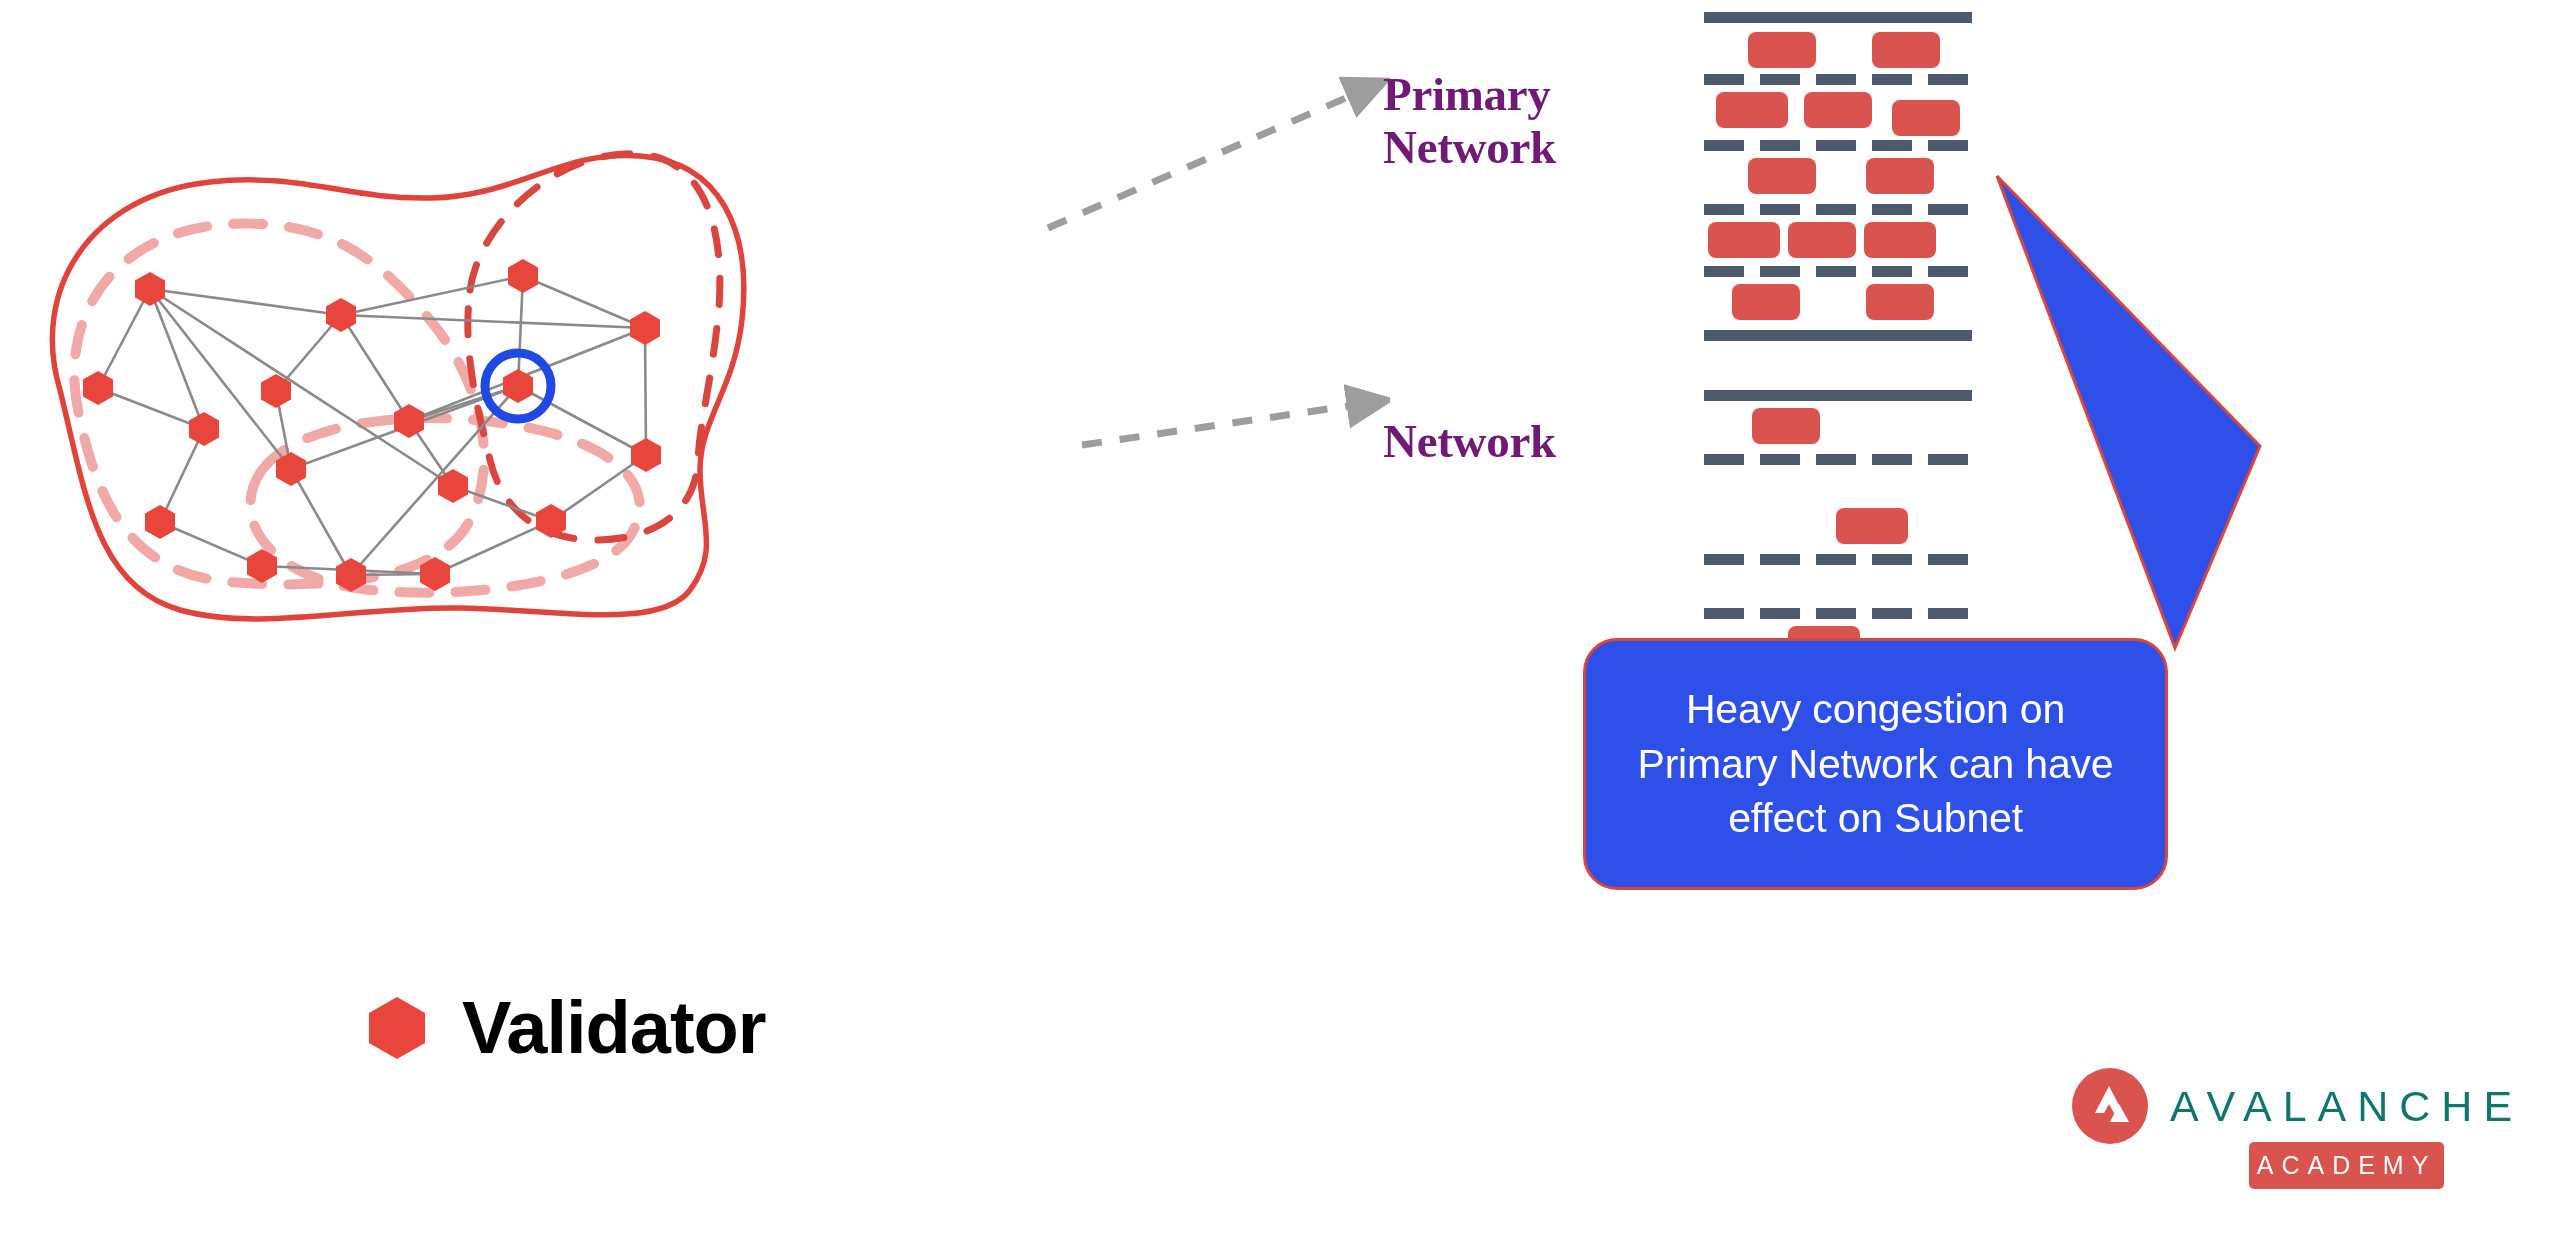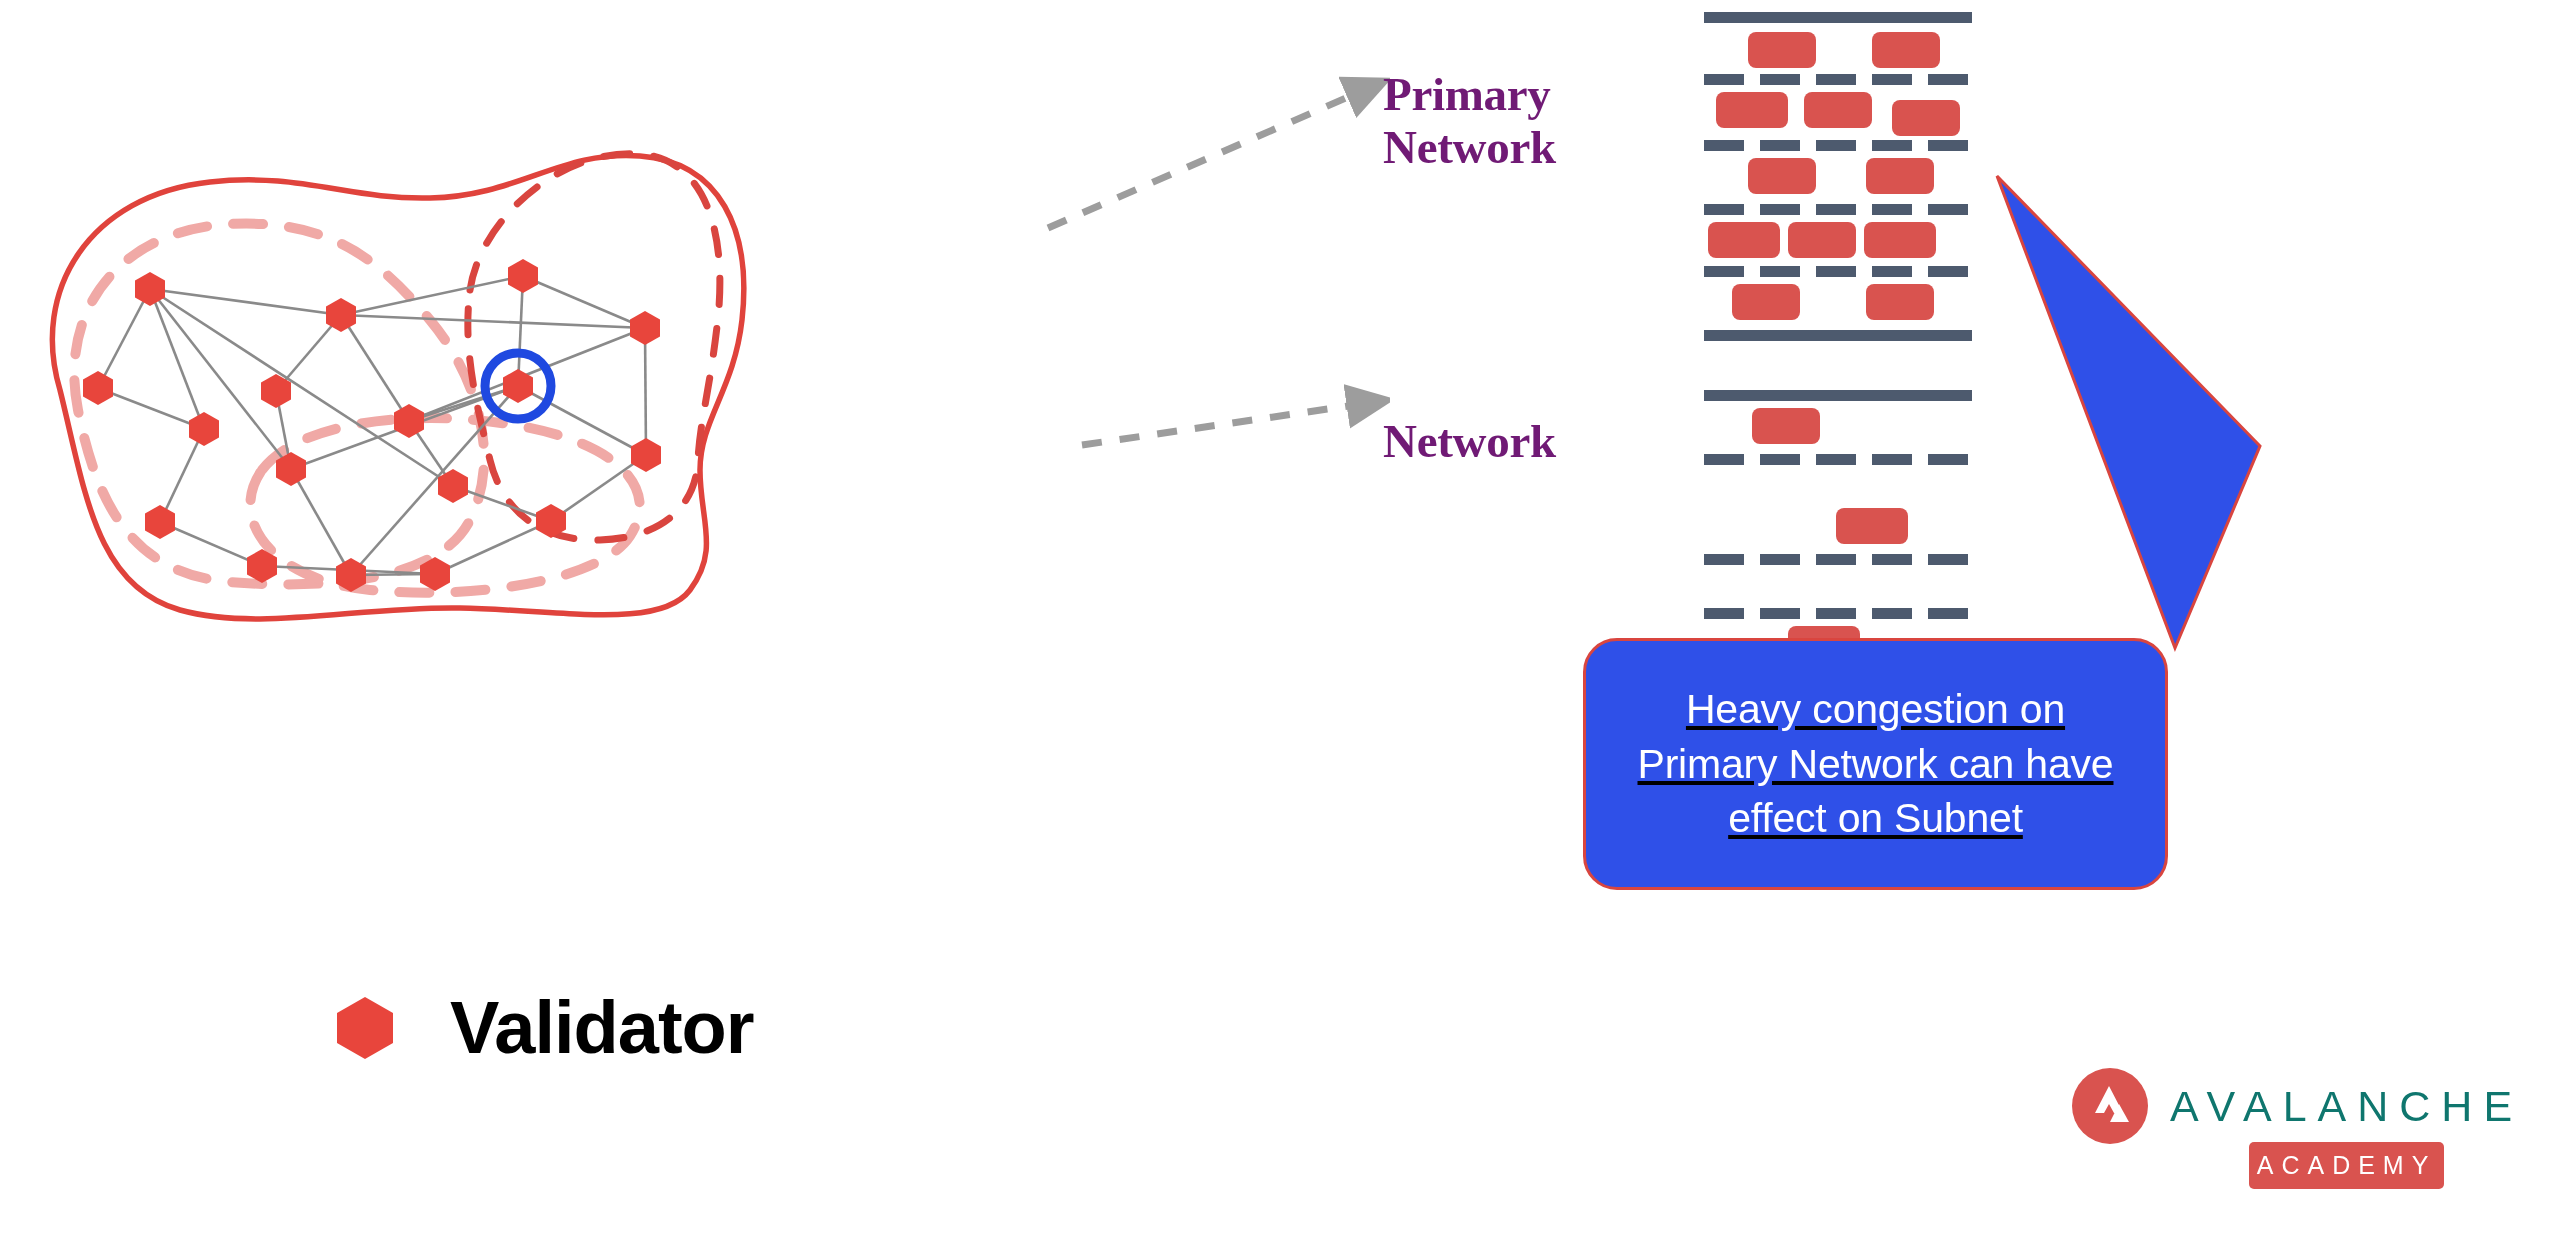--- a/index.html
+++ b/index.html
@@ -16,34 +16,34 @@
     color:#701a75;
     line-height:1.12;
     white-space:pre-line;
     letter-spacing:-0.3px;
   }
   #primary-network-label{left:1383px;top:68px;font-size:47px;}
   #subnet-label{left:1383px;top:415px;font-size:47px;}
 
   
   #validator-legend{
-    position:absolute;left:336px;top:985px;
-    display:flex;align-items:center;gap:56px;justify-content:flex-end;
+    position:absolute;left:368px;top:985px;
+    display:flex;align-items:center;gap:36px;justify-content:flex-end;
   }
   #validator-legend-label{
     font-family:"Liberation Sans",sans-serif;
     font-weight:bold;font-size:74px;color:#000;letter-spacing:-1px;
   }
 
   
   #callout{
     position:absolute;left:1583px;top:638px;width:585px;height:252px;
     background:#2f50e8;border:3px solid #d9453f;border-radius:34px;
     box-sizing:border-box;
-    display:flex;align-items:center;justify-content:center;text-decoration:underline;
+    display:flex;align-items:center;justify-content:center;
   }
   #callout-text{
     color:#ffffff;font-family:"Liberation Sans",sans-serif;
     font-size:41px;line-height:1.33;text-align:center;
     padding:0 38px;letter-spacing:-0.2px;
   }
 
   
   #avalanche-logo{
     position:absolute;left:2072px;top:1068px;

